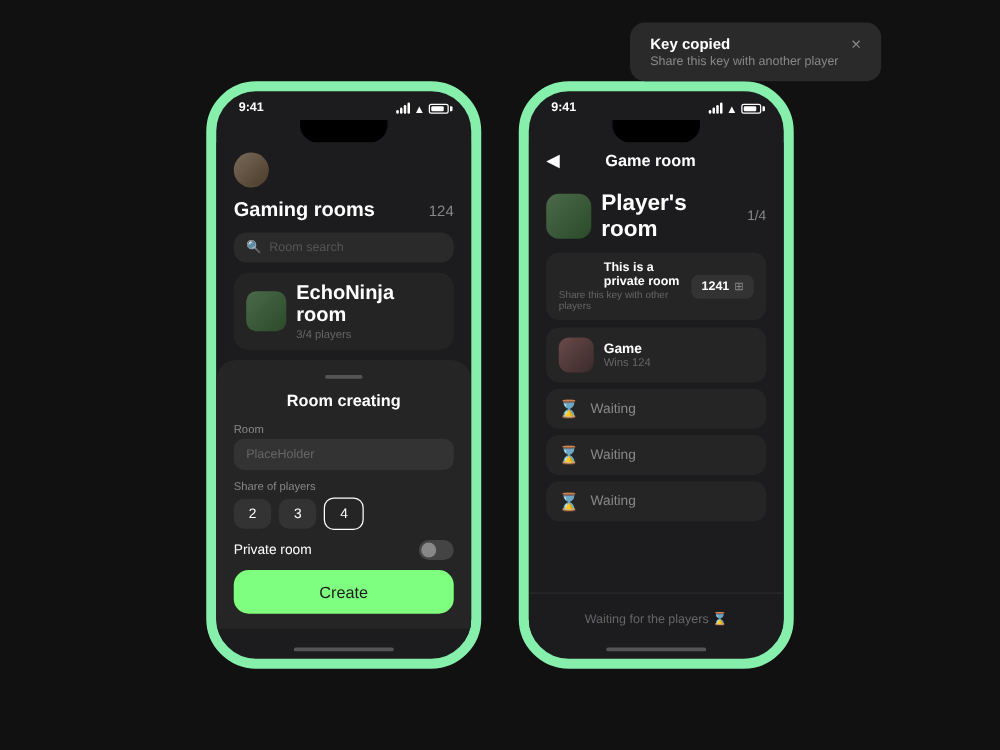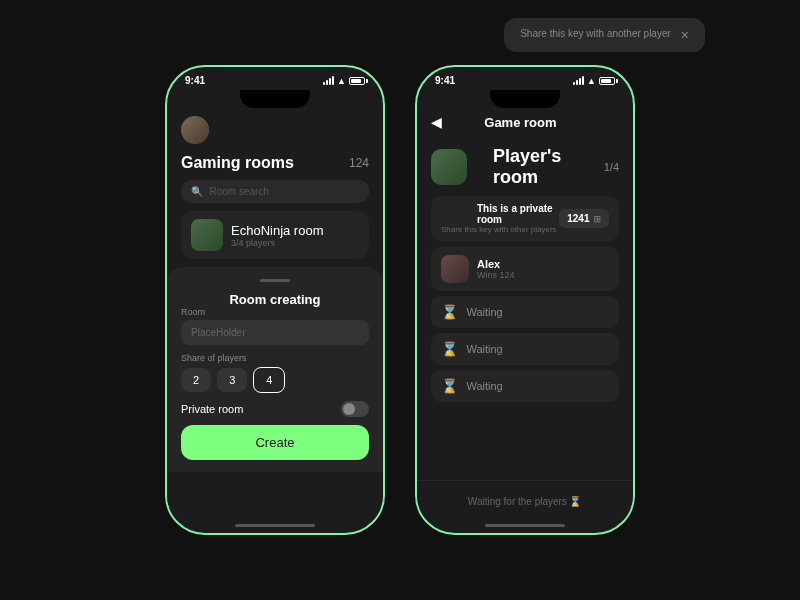--- a/index.html
+++ b/index.html
@@ -56,21 +56,21 @@
       cursor: pointer;
       line-height: 1;
     }
 
     
     .phone {
       width: 220px;
       height: 470px;
       background: #1c1c1e;
       border-radius: 40px;
-      border: 2px solid #86efac;
+      border: 8px solid #86efac;
       overflow: hidden;
       position: relative;
       display: flex;
       flex-direction: column;
     }
 
     
     .status-bar {
       display: flex;
       justify-content: space-between;
@@ -206,22 +206,22 @@
     }
     .room-avatar {
       width: 32px;
       height: 32px;
       border-radius: 8px;
       background: linear-gradient(135deg, #4a6a4a, #2a4a2a);
       flex-shrink: 0;
     }
     .room-info .room-name {
       color: #fff;
-      font-size: 13px;
-      font-weight: 400;
+      font-size: 16px;
+      font-weight: 700;
     }
     .room-info .room-players {
       color: #666;
       font-size: 9px;
     }
 
     
     .drawer {
       background: #252525;
       border-radius: 16px 16px 0 0;
@@ -233,20 +233,21 @@
       height: 3px;
       background: #555;
       border-radius: 2px;
       margin: 0 auto 10px;
     }
     .drawer-title {
       color: #fff;
       font-size: 13px;
       font-weight: 600;
       text-align: center;
+      margin-bottom: 10px;
     }
 
     .form-group { margin-bottom: 8px; }
     .form-label { color: #888; font-size: 9px; margin-bottom: 3px; }
     .form-input {
       background: #333;
       border-radius: 8px;
       padding: 7px 10px;
       color: #666;
       font-size: 10px;
@@ -318,21 +319,21 @@
       padding: 6px 14px 8px;
     }
     .back-btn { color: #fff; font-size: 14px; }
     .header-title { color: #fff; font-size: 13px; font-weight: 600; }
     .header-spacer { width: 20px; }
 
     .room-title-section {
       padding: 8px 14px;
       display: flex;
       align-items: center;
-      gap: 26px;
+      gap: 8px;
     }
     .room-big-avatar {
       width: 36px;
       height: 36px;
       border-radius: 10px;
       background: linear-gradient(135deg, #4a6a4a, #2a4a2a);
       flex-shrink: 0;
     }
     .room-big-name {
       color: #fff;
@@ -425,20 +426,21 @@
       flex-shrink: 0;
     }
   </style>
 </head>
 <body>
 
 <div class="scene">
 
   <div class="toast">
     <div class="toast-content">
+      <div class="toast-title">Key copied</div>
       <div class="toast-sub">Share this key with another player</div>
     </div>
     <div class="toast-close">×</div>
   </div>
 
   <div class="phone">
     <div class="status-bar">
       <span class="time">9:41</span>
       <div class="status-icons">
         <div class="signal-bars">
@@ -541,21 +543,21 @@
         </div>
         <div class="key-badge">
           <span class="key-number">1241</span>
           <span class="key-icon">⊞</span>
         </div>
       </div>
 
       <div class="player-row">
         <div class="player-avatar"></div>
         <div>
-          <div class="player-name">Alex</div>
+          <div class="player-name">Game</div>
           <div class="player-wins">Wins 124</div>
         </div>
       </div>
 
       <div class="waiting-row">
         <span class="hourglass-icon">⌛</span>
         <span class="waiting-text">Waiting</span>
       </div>
       <div class="waiting-row">
         <span class="hourglass-icon">⌛</span>

